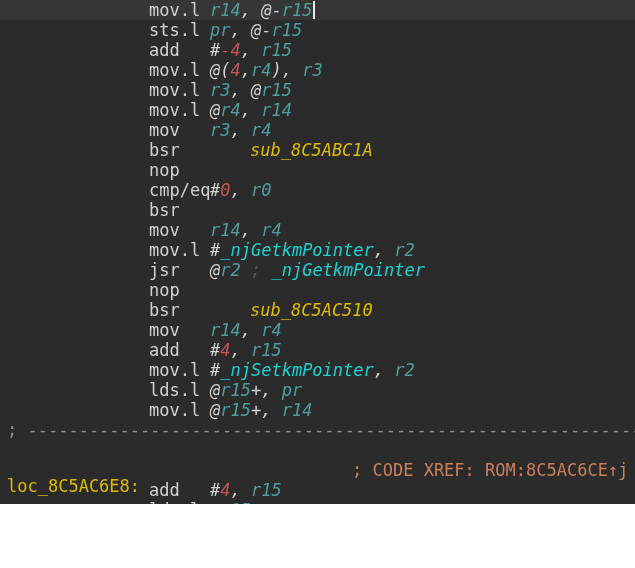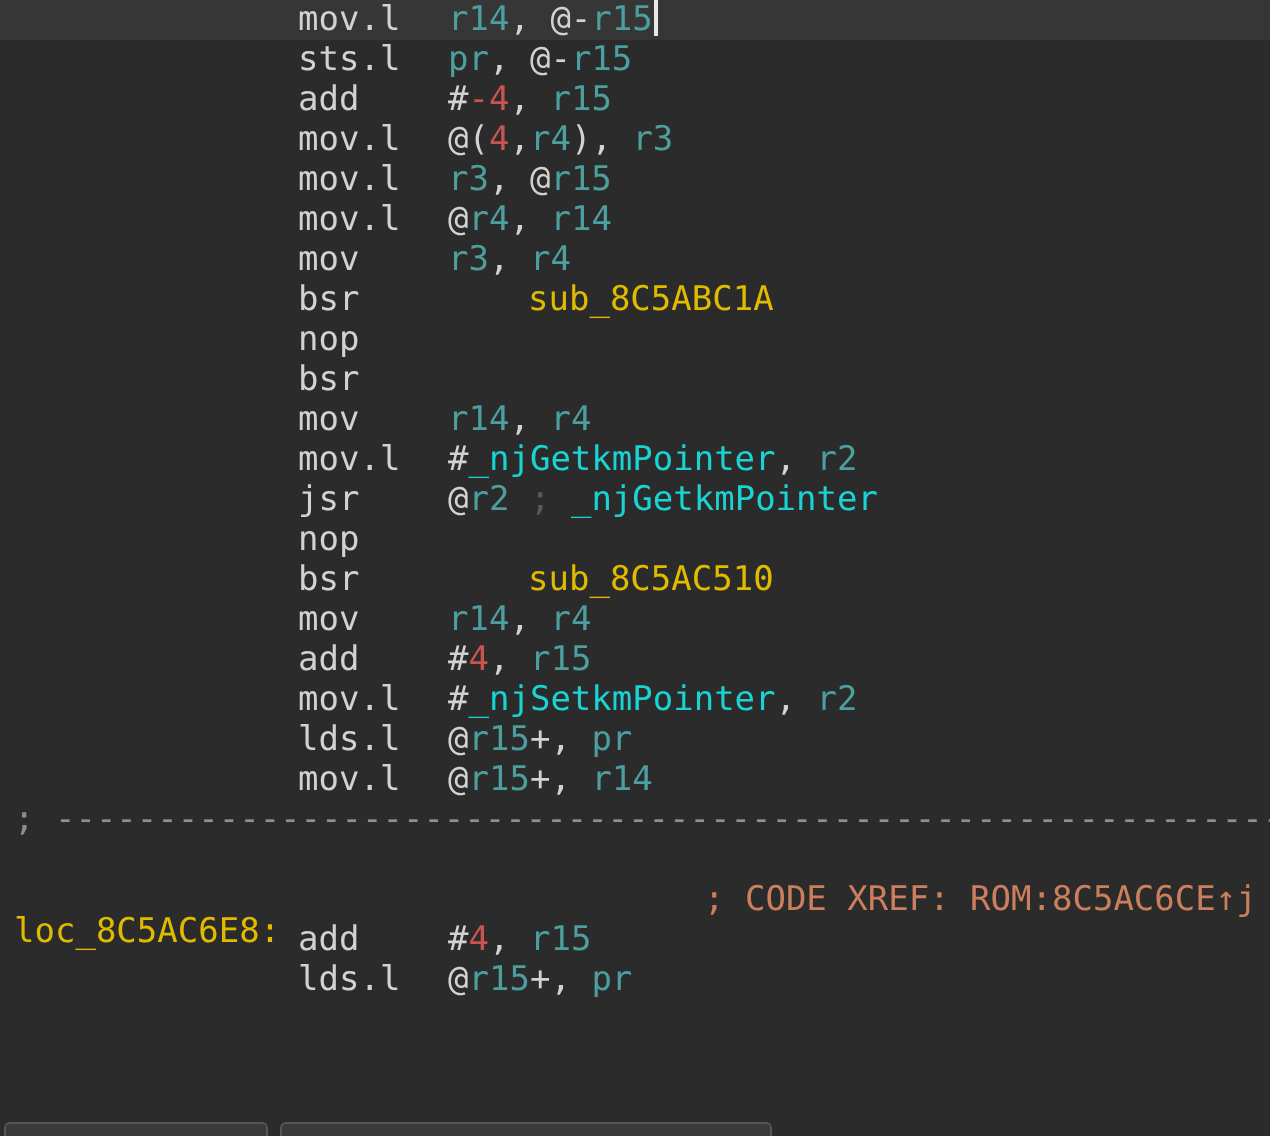--- a/index.html
+++ b/index.html
@@ -1,33 +1,33 @@
 <!DOCTYPE html>
 <html style="--background: #2b2b2b; --line_highlight: #363636; --default_text: #d2d2d2; --register: #4d9f9f; --number: #c75450; --code_name: #e0bb00; --extern_name: #1ad3d3; --comment: #5a5a5a; --xref: #cc7f5c; --separator: #8f8f8f; --caret: #e8e8e8;"><head>
 <meta charset="utf-8">
 <style>
   html,body{margin:0;padding:0;}
   .screen{
     position:relative;
-    width:635px;height:568px;
+    width:635px;height:504px;
     background:var(--background);
     overflow:hidden;
     font-family:"DejaVu Sans Mono","Liberation Mono",monospace;
     font-size:17px;
   }
   #lines{position:absolute;top:0;left:0;width:635px;}
   .line{
     position:relative;
     height:20px;line-height:20px;
     white-space:pre;
     color:var(--default_text);
   }
   .line.hl{background:var(--line_highlight);}
   .mn{position:absolute;left:149px;top:0;color:var(--default_text);}
-  .ops{position:absolute;left:224px;top:0;}
+  .ops{position:absolute;left:210px;top:0;font-style:italic;}
   .lbl{position:absolute;left:7px;top:16px;color:var(--code_name);}
   .sep{position:absolute;left:7px;top:0;color:var(--separator);}
   .xref{position:absolute;left:352px;top:0;color:var(--xref);}
   .t-plain{color:var(--default_text);}
   .t-reg{color:var(--register);}
   .t-num{color:var(--number);}
   .t-name{color:var(--code_name);margin-left:40px;}
   .t-extern{color:var(--extern_name);}
   .t-dim{color:var(--comment);}
   .caret{
@@ -53,20 +53,21 @@
   <div id="lines">
       <div class="line hl"><span class="mn">mov.l</span><span class="ops"><span class="t-reg">r14</span><span class="t-plain">, @-</span><span class="t-reg">r15</span><span class="caret"></span></span></div>
       <div class="line"><span class="mn">sts.l</span><span class="ops"><span class="t-reg">pr</span><span class="t-plain">, @-</span><span class="t-reg">r15</span></span></div>
       <div class="line"><span class="mn">add</span><span class="ops"><span class="t-plain">#</span><span class="t-num">-4</span><span class="t-plain">, </span><span class="t-reg">r15</span></span></div>
       <div class="line"><span class="mn">mov.l</span><span class="ops"><span class="t-plain">@(</span><span class="t-num">4</span><span class="t-plain">,</span><span class="t-reg">r4</span><span class="t-plain">), </span><span class="t-reg">r3</span></span></div>
       <div class="line"><span class="mn">mov.l</span><span class="ops"><span class="t-reg">r3</span><span class="t-plain">, @</span><span class="t-reg">r15</span></span></div>
       <div class="line"><span class="mn">mov.l</span><span class="ops"><span class="t-plain">@</span><span class="t-reg">r4</span><span class="t-plain">, </span><span class="t-reg">r14</span></span></div>
       <div class="line"><span class="mn">mov</span><span class="ops"><span class="t-reg">r3</span><span class="t-plain">, </span><span class="t-reg">r4</span></span></div>
       <div class="line"><span class="mn">bsr</span><span class="ops"><span class="t-name">sub_8C5ABC1A</span></span></div>
       <div class="line"><span class="mn">nop</span><span class="ops"></span></div>
+      <div class="line"><span class="mn">cmp/eq</span><span class="ops"><span class="t-plain">#</span><span class="t-num">0</span><span class="t-plain">, </span><span class="t-reg">r0</span></span></div>
       <div class="line"><span class="mn">bsr</span></div>
       <div class="line"><span class="mn">mov</span><span class="ops"><span class="t-reg">r14</span><span class="t-plain">, </span><span class="t-reg">r4</span></span></div>
       <div class="line"><span class="mn">mov.l</span><span class="ops"><span class="t-plain">#</span><span class="t-extern">_njGetkmPointer</span><span class="t-plain">, </span><span class="t-reg">r2</span></span></div>
       <div class="line"><span class="mn">jsr</span><span class="ops"><span class="t-plain">@</span><span class="t-reg">r2</span><span class="t-dim"> ; </span><span class="t-extern">_njGetkmPointer</span></span></div>
       <div class="line"><span class="mn">nop</span><span class="ops"></span></div>
       <div class="line"><span class="mn">bsr</span><span class="ops"><span class="t-name">sub_8C5AC510</span></span></div>
       <div class="line"><span class="mn">mov</span><span class="ops"><span class="t-reg">r14</span><span class="t-plain">, </span><span class="t-reg">r4</span></span></div>
       <div class="line"><span class="mn">add</span><span class="ops"><span class="t-plain">#</span><span class="t-num">4</span><span class="t-plain">, </span><span class="t-reg">r15</span></span></div>
       <div class="line"><span class="mn">mov.l</span><span class="ops"><span class="t-plain">#</span><span class="t-extern">_njSetkmPointer</span><span class="t-plain">, </span><span class="t-reg">r2</span></span></div>
       <div class="line"><span class="mn">lds.l</span><span class="ops"><span class="t-plain">@</span><span class="t-reg">r15</span><span class="t-plain">+, </span><span class="t-reg">pr</span></span></div>

